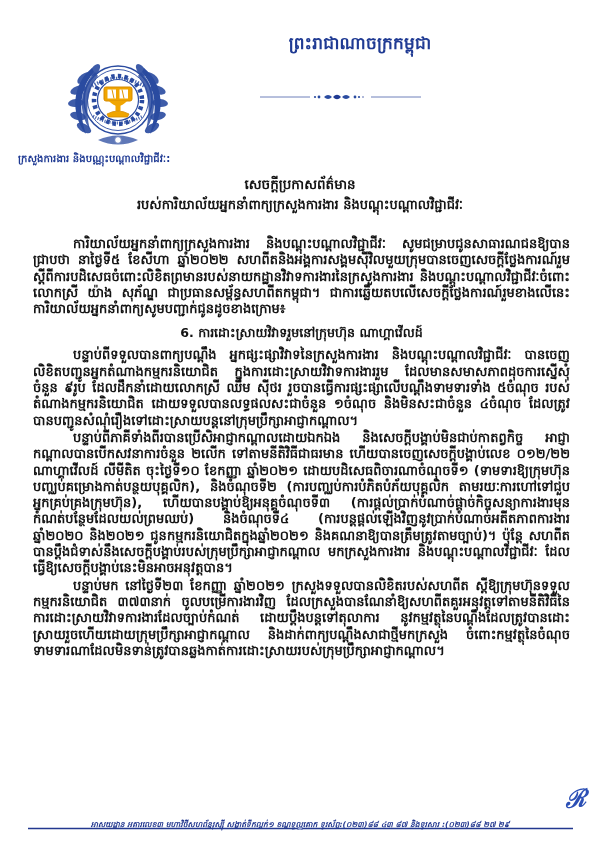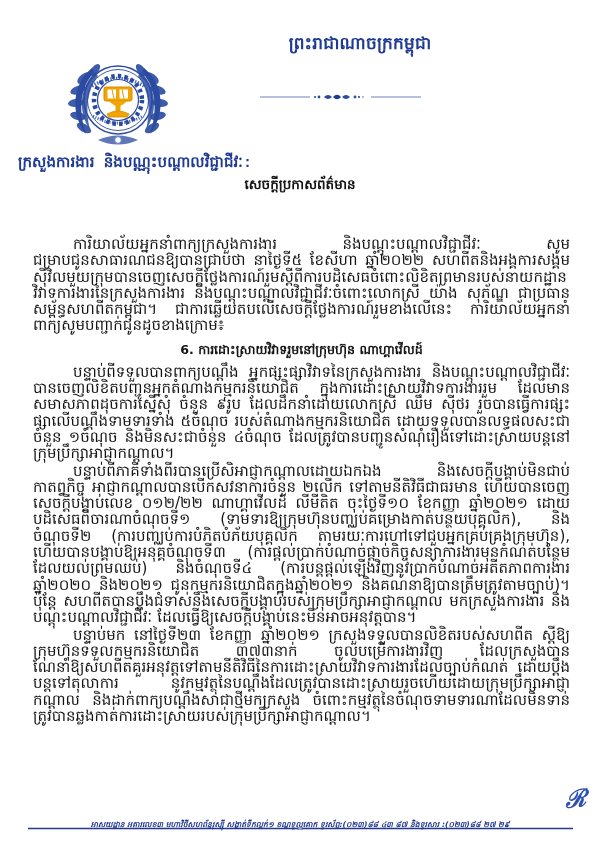--- a/index.html
+++ b/index.html
@@ -60,24 +60,23 @@
     top: 88px;
     width: 165px;
     height: 12px;
   }
 
   .ministry {
     position: absolute;
     left: 18px;
     top: 152px;
     color: #1f3a93;
-    font-size: 15px;
+    font-size: 10px;
     font-weight: bold;
     letter-spacing: .1px;
-    font-family: Liberation Mono, monospace;
   }
 
   
   .doc-title {
     position: absolute;
     left: 0;
     top: 176px;
     width: 600px;
     text-align: center;
     font-size: 13.5px;
@@ -97,27 +96,28 @@
 
   
   .body-wrap {
     position: absolute;
     left: 33px;
     top: 236px;
     width: 537px;
   }
   p.para {
     margin: 0 0 3px 0;
-    font-size: 15px;
+    font-size: 13px;
     line-height: 16.3px;
     text-align: justify;
     text-justify: inter-word;
     color: #141414;
     text-indent: 40px;
     word-spacing: .4px;
+    font-weight: bold;
   }
   p.para.tight { margin-bottom: 1px; }
   h2.section-heading {
     margin: 8px 0 4px 0;
     font-size: 12.6px;
     font-weight: bold;
     text-align: center;
     color: #141414;
   }
 
@@ -237,20 +237,21 @@
         <circle cx="97" cy="6" r="1.4" fill="#2a4ba0"></circle>
         <circle cx="101" cy="6" r="1.1" fill="#2a4ba0"></circle>
         <circle cx="105" cy="6" r=".8" fill="#4a5fa8"></circle>
       </svg>
     </div>
   </div>
 
   <div class="ministry">ក្រសួងការងារ និងបណ្ណុះបណ្តាលវិជ្ជាជីវៈ:</div>
 
   <div class="doc-title">សេចក្ដីប្រកាសព័ត៌មាន</div>
+  <div class="doc-subtitle">របស់ការិយាល័យអ្នកនាំពាក្យក្រសួងការងារ និងបណ្ដុះបណ្ដាលវិជ្ជាជីវៈ</div>
 
   <div class="body-wrap">
     <p class="para tight">ការិយាល័យអ្នកនាំពាក្យក្រសួងការងារ និងបណ្ដុះបណ្ដាលវិជ្ជាជីវៈ សូមជម្រាបជូនសាធារណជនឱ្យបានជ្រាបថា នាថ្ងៃទី៥ ខែសីហា ឆ្នាំ២០២២ សហពីតនិងអង្គការសង្គមស៊ីវិលមួយក្រុមបានចេញសេចក្ដីថ្លែងការណ៍រួមស្ដីពីការបដិសេធចំពោះលិខិតព្រមានរបស់នាយកដ្ឋានវិវាទការងារនៃក្រសួងការងារ និងបណ្ដុះបណ្ដាលវិជ្ជាជីវៈចំពោះលោកស្រី យ៉ាង សុភ័ណ្ឌ ជាប្រធានសម្ព័ន្ធសហពីតកម្ពុជា។ ជាការឆ្លើយតបលើសេចក្ដីថ្លែងការណ៍រួមខាងលើនេះ ការិយាល័យអ្នកនាំពាក្យសូមបញ្ជាក់ជូនដូចខាងក្រោម៖</p>
     <h2 class="section-heading">6. ការដោះស្រាយវិវាទរួមនៅក្រុមហ៊ុន ណាហ្គាវើលដ៍</h2>
     <p class="para tight">បន្ទាប់ពីទទួលបានពាក្យបណ្ដឹង អ្នកផ្សះផ្សាវិវាទនៃក្រសួងការងារ និងបណ្ដុះបណ្ដាលវិជ្ជាជីវៈ បានចេញលិខិតបញ្ជូនអ្នកតំណាងកម្មករនិយោជិត ក្នុងការដោះស្រាយវិវាទការងាររួម ដែលមានសមាសភាពដុចការស្នើសុំ ចំនួន ៩រូប ដែលដឹកនាំដោយលោកស្រី ឈឹម ស៊ីថរ រួចបានធ្វើការផ្សះផ្សាលើបណ្ដឹងទាមទារទាំង ៥ចំណុច របស់តំណាងកម្មករនិយោជិត ដោយទទួលបានលទ្ធផលសះជាចំនួន ១ចំណុច និងមិនសះជាចំនួន ៤ចំណុច ដែលត្រូវបានបញ្ជូនសំណុំរឿងទៅដោះស្រាយបន្តនៅក្រុមប្រឹក្សាអាជ្ញាកណ្ដាល។</p>
     <p class="para tight">បន្ទាប់ពីភាគីទាំងពីរបានប្រើសិអាជ្ញាកណ្ដាលដោយឯកឯង និងសេចក្ដីបង្គាប់មិនជាប់កាតព្វកិច្ច អាជ្ញាកណ្ដាលបានបើកសវនាការចំនួន ២លើក ទៅតាមនីតិវិធីជាធរមាន ហើយបានចេញសេចក្ដីបង្គាប់លេខ ០១២/២២ ណាហ្គាវើលដ៍ លីមីតិត ចុះថ្ងៃទី១០ ខែកញ្ញា ឆ្នាំ២០២១ ដោយបដិសេធពិចារណាចំណុចទី១ (ទាមទារឱ្យក្រុមហ៊ុនបញ្ឈប់គម្រោងកាត់បន្ថយបុគ្គលិក), និងចំណុចទី២ (ការបញ្ឈប់ការបំភិតបំភ័យបុគ្គលិក តាមរយៈការហៅទៅជួបអ្នកគ្រប់គ្រងក្រុមហ៊ុន), ហើយបានបង្គាប់ឱ្យអនុគ្គចំណុចទី៣ (ការផ្ដល់ប្រាក់បំណាច់ផ្ដាច់កិច្ចសន្យាការងារមុនកំណត់បន្ថែមដែលយល់ព្រមឈប់) និងចំណុចទី៤ (ការបន្តផ្ដល់ឡើងវិញនូវប្រាក់បំណាច់អតីតភាពការងារឆ្នាំ២០២០ និង២០២១ ជូនកម្មករនិយោជិតក្នុងឆ្នាំ២០២១ និងគណនាឱ្យបានត្រឹមត្រូវតាមច្បាប់)។ ប៉ុន្ដែ សហពីតបានប្ដឹងជំទាស់នឹងសេចក្ដីបង្គាប់របស់ក្រុមប្រឹក្សាអាជ្ញាកណ្ដាល មកក្រសួងការងារ និងបណ្ដុះបណ្ដាលវិជ្ជាជីវៈ ដែលធ្វើឱ្យសេចក្ដីបង្គាប់នេះមិនអាចអនុវត្តបាន។</p>
     <p class="para tight">បន្ទាប់មក នៅថ្ងៃទី២៣ ខែកញ្ញា ឆ្នាំ២០២១ ក្រសួងទទួលបានលិខិតរបស់សហពីត ស្ដីឱ្យក្រុមហ៊ុនទទួលកម្មករនិយោជិត ៣៧៣នាក់ ចូលបម្រើការងារវិញ ដែលក្រសួងបានណែនាំឱ្យសហពីតគួរអនុវត្តទៅតាមនីតិវិធីនៃការដោះស្រាយវិវាទការងារដែលច្បាប់កំណត់ ដោយប្ដឹងបន្តទៅតុលាការ នូវកម្មវត្ថុនៃបណ្ដឹងដែលត្រូវបានដោះស្រាយរួចហើយដោយក្រុមប្រឹក្សាអាជ្ញាកណ្ដាល និងដាក់ពាក្យបណ្ដឹងសាជាថ្មីមកក្រសួង ចំពោះកម្មវត្ថុនៃចំណុចទាមទារណាដែលមិនទាន់ត្រូវបានឆ្លងកាត់ការដោះស្រាយរបស់ក្រុមប្រឹក្សាអាជ្ញាកណ្ដាល។</p>
   </div>
 
   <div class="signature">ℛ</div>

